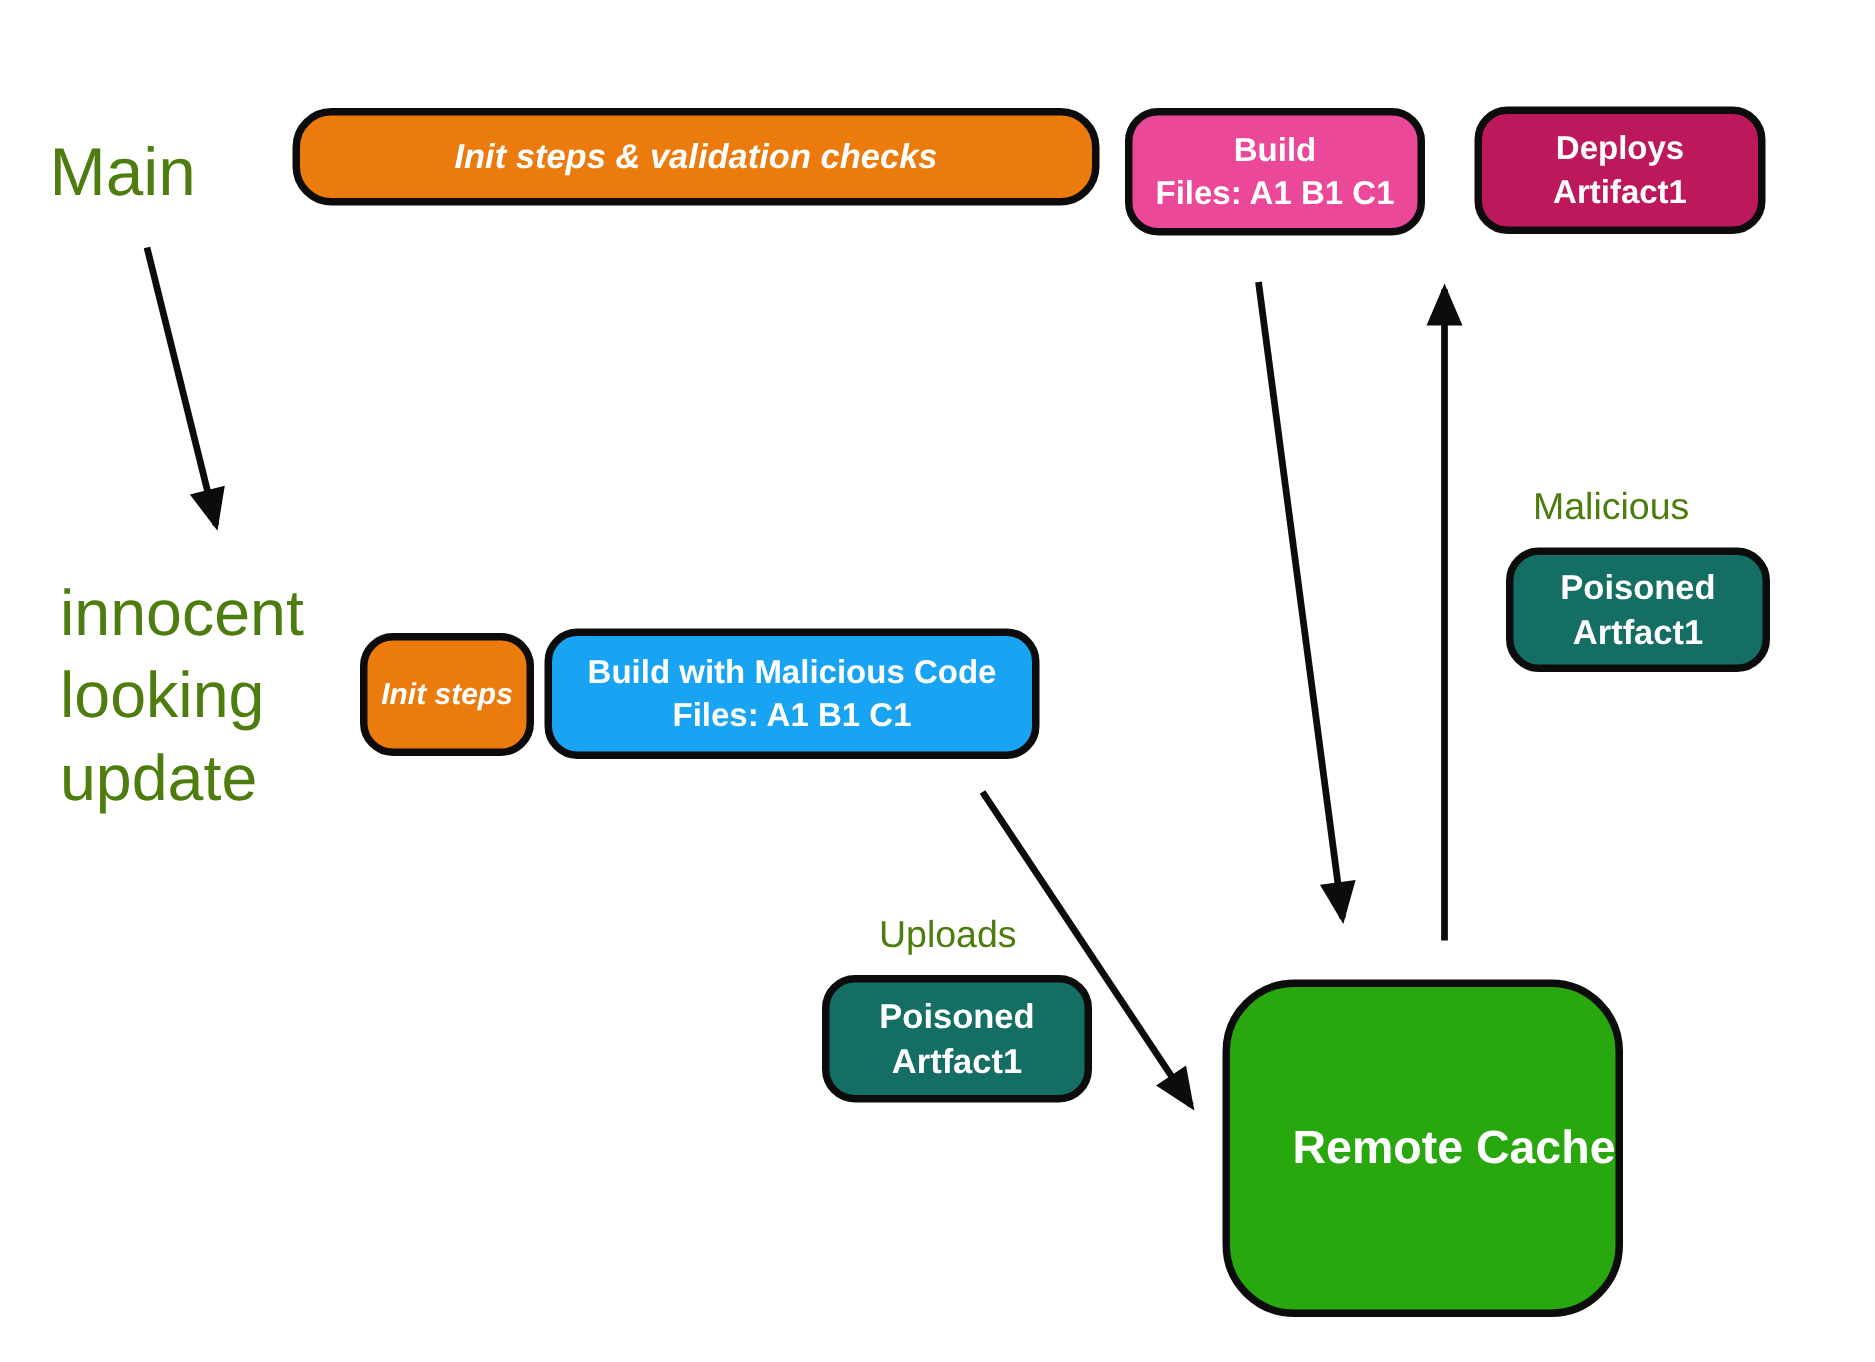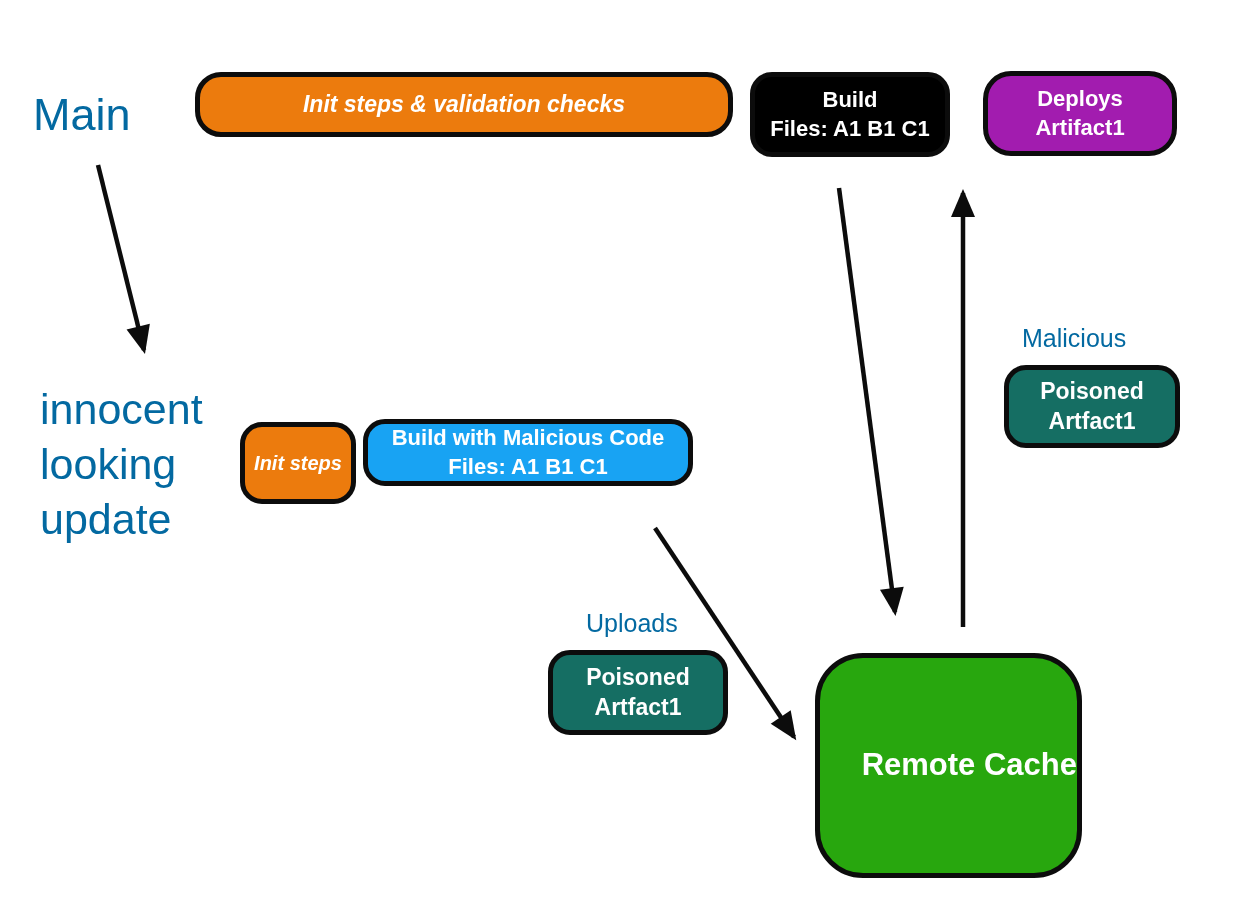--- a/index.html
+++ b/index.html
@@ -38,27 +38,27 @@
     justify-content: center;
     color: #ffffff;
     font-weight: 700;
     text-align: center;
     line-height: 1.3;
   }
   .node-init-validation { left: 195px; top: 72px;  width: 538px; height: 65px; font-size: 23px; border-radius: 26px; font-style: italic; }
   .node-build-top      { left: 750px; top: 72px;  width: 200px; height: 85px; font-size: 22px; }
   .node-deploys        { left: 983px; top: 71px;  width: 194px; height: 85px; font-size: 22px; }
   .node-init-steps     { left: 240px; top: 422px; width: 116px; height: 82px; font-size: 20px; }
-  .node-build-mal      { left: 363px; top: 419px; width: 330px; height: 67px; font-size: 22px; }
+  .node-build-mal      { left: 363px; top: 419px; width: 330px; height: 87px; font-size: 22px; }
   .node-poison-dl      { left: 1004px; top: 365px; width: 176px; height: 83px; font-size: 23px; }
   .node-poison-ul      { left: 548px; top: 650px; width: 180px; height: 85px; font-size: 23px; }
   .node-remote-cache   { left: 815px; top: 653px; width: 267px; height: 225px; font-size: 31px; border-radius: 48px; }
   .free-label {
     position: absolute;
-    color: #0369a1;
+    color: #4d7c0f;
     white-space: pre;
   }
   .label-main      { left: 33px;  top: 90px;  font-size: 45px; line-height: 1.1; }
   .label-innocent  { left: 40px;  top: 382px; font-size: 43px; line-height: 1.28; }
   .label-has-abc   { left: 685px; top: 294px; font-size: 25px; line-height: 1.32; }
   .label-downloads { left: 1022px; top: 324px; font-size: 25px; }
   .label-uploads   { left: 586px; top: 609px; font-size: 25px; }
 </style>
 </head>
 <body>
@@ -85,26 +85,26 @@
 
 
   <div class="free-label label-downloads">Malicious</div>
 
   <div class="free-label label-uploads">Uploads</div>
 
   <div class="node node-init-validation" style="background-color: rgb(236, 123, 13);">
     <div>Init steps &amp; validation checks</div>
   </div>
 
-  <div class="node node-build-top" style="background-color: #000000;">
+  <div class="node node-build-top" style="background-color: #ec4899;">
     <div>Build</div>
     <div>Files: A1 B1 C1</div>
   </div>
 
-  <div class="node node-deploys" style="background-color: #a21caf; border-radius: 28px;">
+  <div class="node node-deploys" style="background-color: #be185d;">
     <div>Deploys</div>
     <div>Artifact1</div>
   </div>
 
   <div class="node node-init-steps" style="background-color: rgb(236, 123, 13); font-style: italic;">
     <div>Init steps</div>
   </div>
 
   <div class="node node-build-mal" style="background-color: rgb(24, 163, 243);">
     <div>Build with Malicious Code</div>

